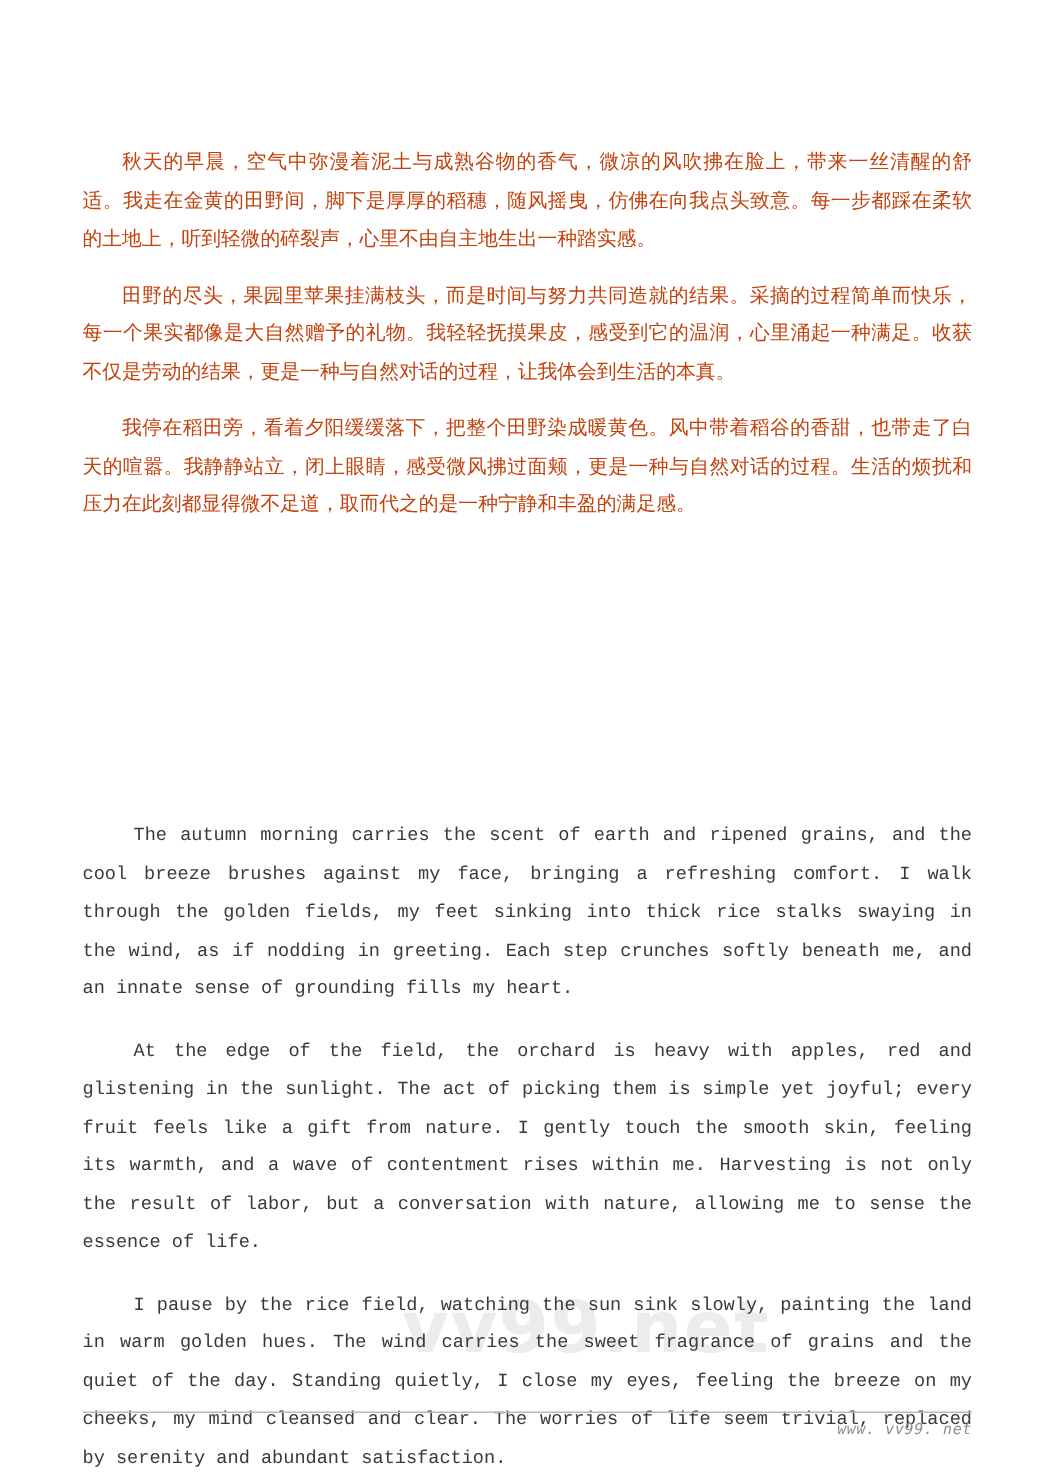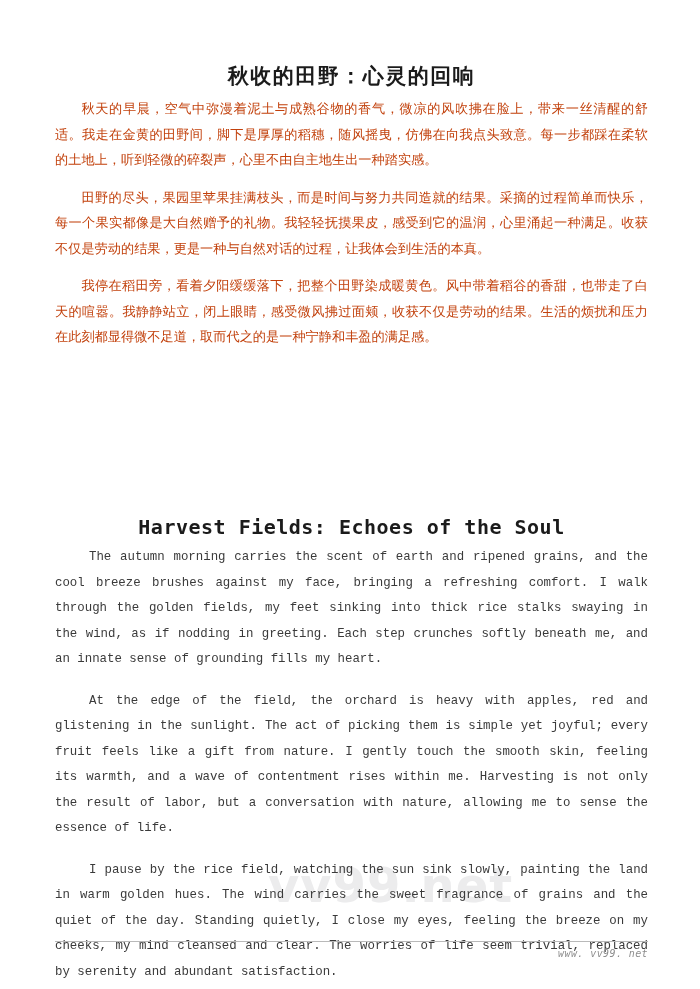--- a/index.html
+++ b/index.html
@@ -131,29 +131,27 @@
 </style>
 </head>
 <body>
 
 <div class="page">
 
   <div class="watermark">vv99.net</div>
 
   <div class="content">
 
-    <h1 class="cn-title">秋收的田野：心灵的回响</h1>
 
     <div class="cn-body">
       <p>秋天的早晨，空气中弥漫着泥土与成熟谷物的香气，微凉的风吹拂在脸上，带来一丝清醒的舒适。我走在金黄的田野间，脚下是厚厚的稻穗，随风摇曳，仿佛在向我点头致意。每一步都踩在柔软的土地上，听到轻微的碎裂声，心里不由自主地生出一种踏实感。</p>
       <p>田野的尽头，果园里苹果挂满枝头，而是时间与努力共同造就的结果。采摘的过程简单而快乐，每一个果实都像是大自然赠予的礼物。我轻轻抚摸果皮，感受到它的温润，心里涌起一种满足。收获不仅是劳动的结果，更是一种与自然对话的过程，让我体会到生活的本真。</p>
-      <p>我停在稻田旁，看着夕阳缓缓落下，把整个田野染成暖黄色。风中带着稻谷的香甜，也带走了白天的喧嚣。我静静站立，闭上眼睛，感受微风拂过面颊，收获不仅是劳动的结果。生活的烦扰和压力在此刻都显得微不足道，取而代之的是一种宁静和丰盈的满足感。</p>
+      <p>我停在稻田旁，看着夕阳缓缓落下，把整个田野染成暖黄色。风中带着稻谷的香甜，也带走了白天的喧嚣。我静静站立，闭上眼睛，感受微风拂过面颊，更是一种与自然对话的过程。生活的烦扰和压力在此刻都显得微不足道，取而代之的是一种宁静和丰盈的满足感。</p>
     </div>
 
-    <h2 class="en-title">Harvest Fields: Echoes of the Soul</h2>
 
     <div class="en-body">
       <p>The autumn morning carries the scent of earth and ripened grains, and the cool breeze brushes against my face, bringing a refreshing comfort. I walk through the golden fields, my feet sinking into thick rice stalks swaying in the wind, as if nodding in greeting. Each step crunches softly beneath me, and an innate sense of grounding fills my heart.</p>
       <p>At the edge of the field, the orchard is heavy with apples, red and glistening in the sunlight. The act of picking them is simple yet joyful; every fruit feels like a gift from nature. I gently touch the smooth skin, feeling its warmth, and a wave of contentment rises within me. Harvesting is not only the result of labor, but a conversation with nature, allowing me to sense the essence of life.</p>
       <p>I pause by the rice field, watching the sun sink slowly, painting the land in warm golden hues. The wind carries the sweet fragrance of grains and the quiet of the day. Standing quietly, I close my eyes, feeling the breeze on my cheeks, my mind cleansed and clear. The worries of life seem trivial, replaced by serenity and abundant satisfaction.</p>
 
     </div>
 
     <div class="footer-rule"></div>
     <div class="footer-url">www. vv99. net</div>

